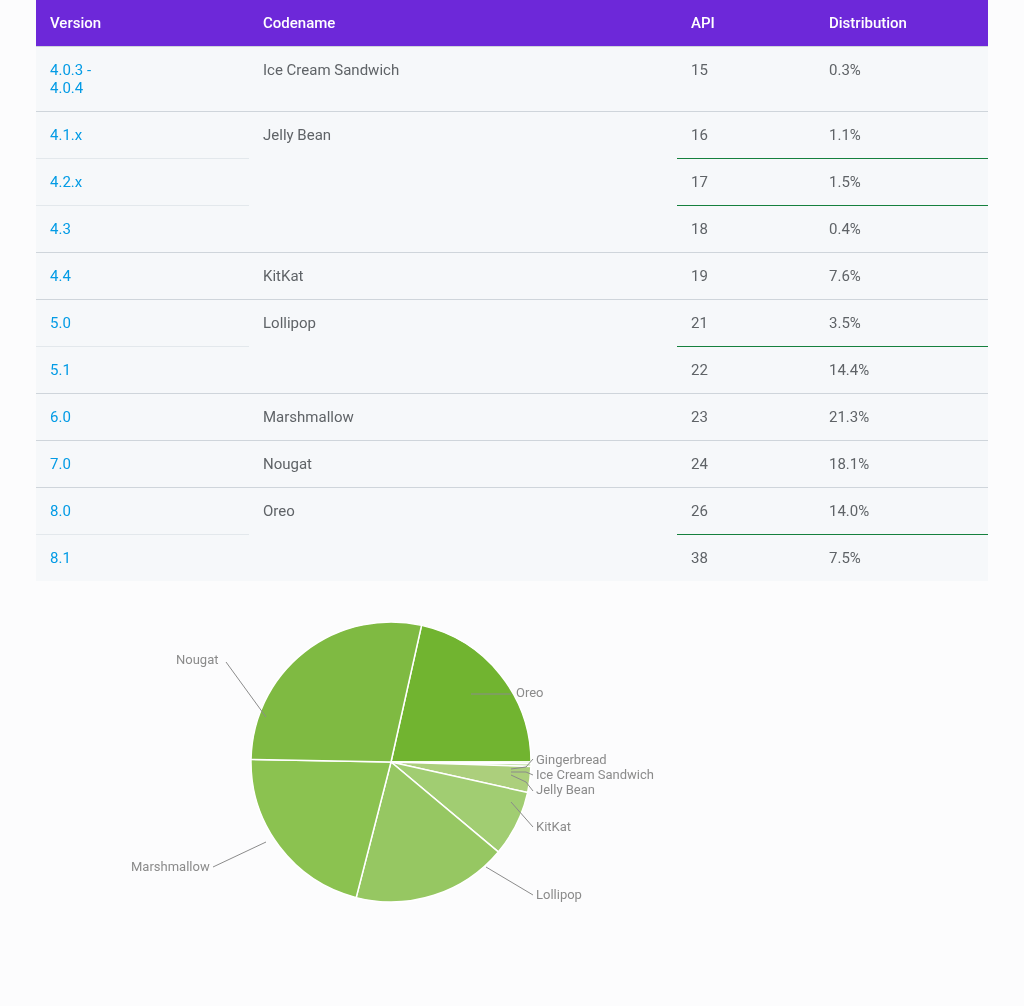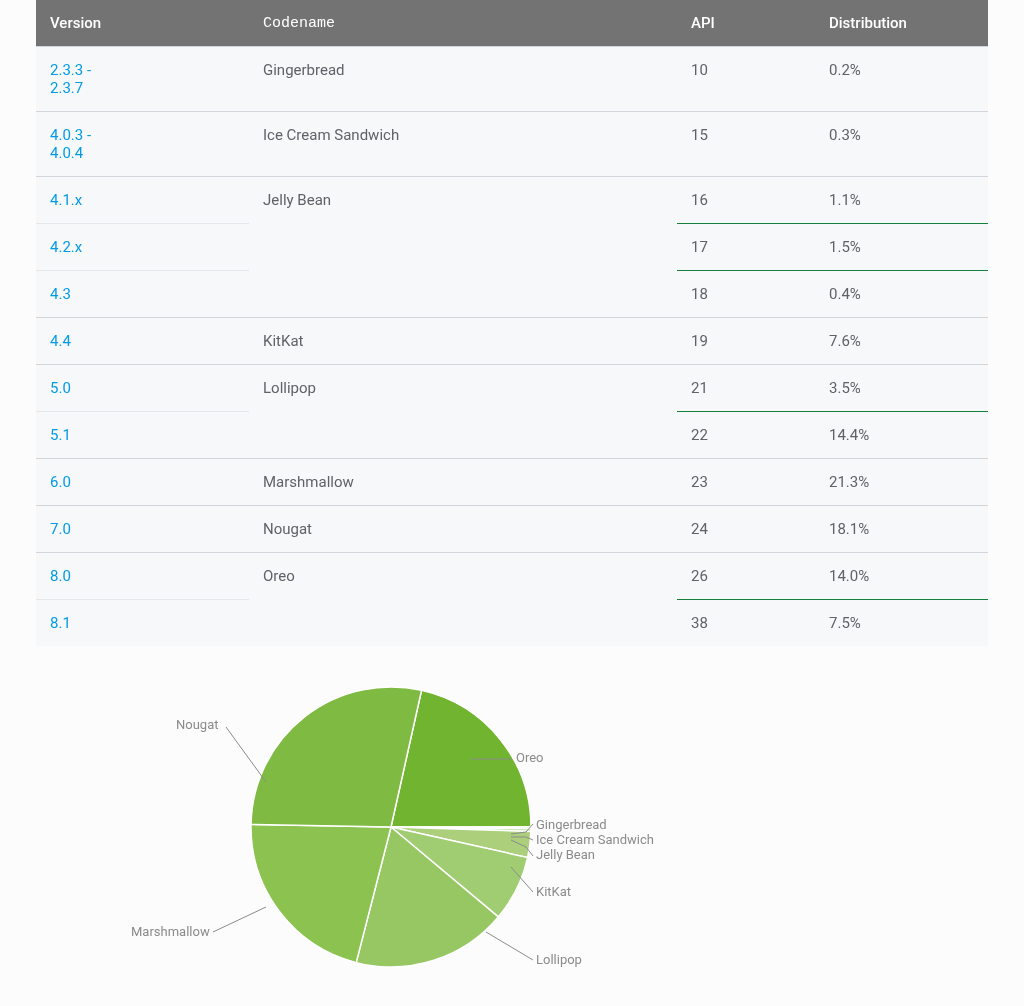--- a/index.html
+++ b/index.html
@@ -11,38 +11,38 @@
   }
   .page { padding: 0 36px 24px 36px; box-sizing: border-box; }
   .tbl {
     background: #f6f8fa;
     border-collapse: separate;
     border-spacing: 0;
     width: 100%;
     font-size: 15px;
   }
   .tbl th {
-    background: #737373;
+    background: #6d28d9;
     color: #ffffff;
     font-weight: 500;
     text-align: left;
     padding: 14px 14px;
   }
   .tbl td {
     padding: 14px 14px;
     vertical-align: top;
     color: #5f6367;
   }
   .tbl td.version a { color: #039be5; text-decoration: none; }
   .tbl td.codename { color: #5f6367; }
   .row-top td { border-top: 1px solid #cfd5db; }
   .row-sub td.api, .row-sub td.dist { border-top: 1px solid #15803d; }
   .row-sub td.version { border-top: 1px solid #e3e8ec; }
   .col-version { width: 185px; }
-  .col-codename { width: 400px; font-family: Liberation Mono, monospace; }
+  .col-codename { width: 400px; }
   .col-api { width: 110px; }
   .col-dist { width: auto; }
 
   .chart-wrap { position: relative; height: 350px; margin-top: 26px; }
   .pie { position: absolute; left: 210px; top: 10px; }
   .lbl {
     position: absolute;
     font-size: 13px;
     color: #8b8b8b;
     white-space: nowrap;
@@ -62,27 +62,20 @@
   <table class="tbl">
     <thead>
       <tr>
         <th class="col-version">Version</th>
         <th class="col-codename">Codename</th>
         <th class="col-api">API</th>
         <th class="col-dist">Distribution</th>
       </tr>
     </thead>
     <tbody id="tbody">
-        <tr class="row-top">
-          <td class="version"><a href="#" style="white-space: pre-line;">2.3.3 -
-2.3.7</a></td>
-          <td class="codename">Gingerbread</td>
-          <td class="api">10</td>
-          <td class="dist">0.2%</td>
-        </tr>
         <tr class="row-top">
           <td class="version"><a href="#" style="white-space: pre-line;">4.0.3 -
 4.0.4</a></td>
           <td class="codename">Ice Cream Sandwich</td>
           <td class="api">15</td>
           <td class="dist">0.3%</td>
         </tr>
         <tr class="row-top">
           <td class="version"><a href="#" style="white-space: pre-line;">4.1.x</a></td>
           <td class="codename">Jelly Bean</td>

